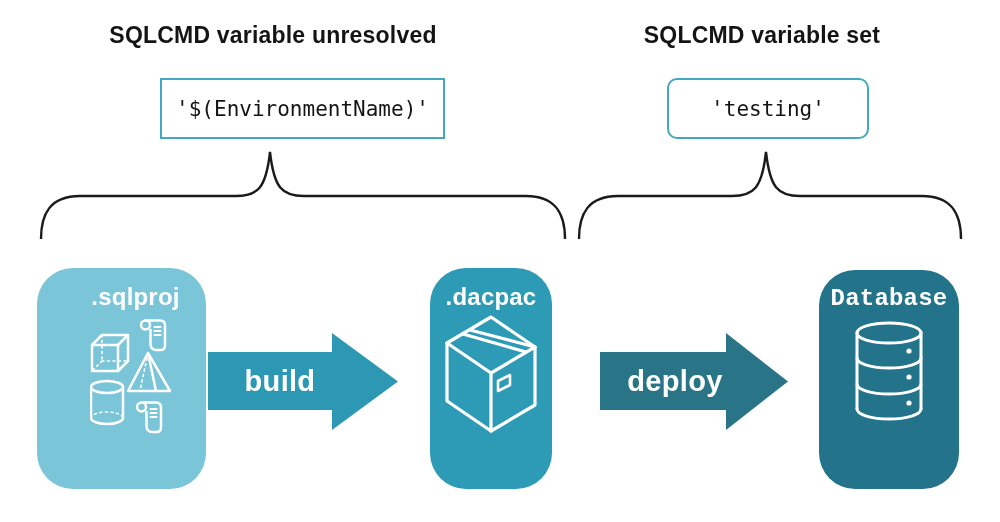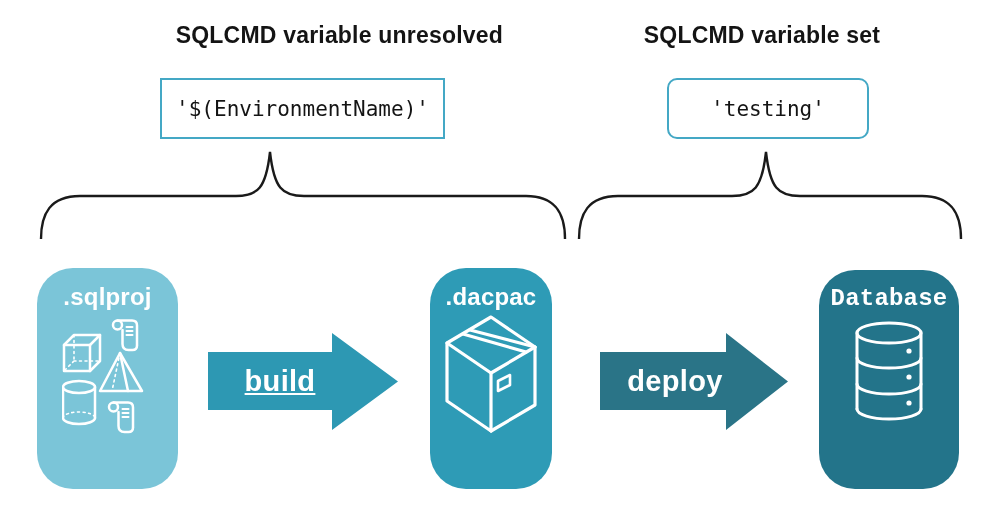--- a/index.html
+++ b/index.html
@@ -18,21 +18,21 @@
 
   .section-title {
     position: absolute;
     top: 22px;
     font-size: 23px;
     font-weight: 700;
     color: #141414;
     text-align: center;
     letter-spacing: 0.2px;
   }
-  .title-left  { left: 43px;  width: 460px; text-align: right; }
+  .title-left  { left: 43px;  width: 460px; }
   .title-right { left: 562px; width: 400px; text-align: center; }
 
   .code-box {
     position: absolute;
     background: #ffffff;
     border: 2px solid #44a8c5;
     display: flex;
     align-items: center;
     justify-content: center;
     box-sizing: border-box;
@@ -47,21 +47,21 @@
   }
 
   .brace-svg { position: absolute; }
 
   .stage-card {
     position: absolute;
     border-radius: 36px;
     top: 268px;
     height: 221px;
   }
-  .card-sqlproj  { left: 37px;  width: 141px; }
+  .card-sqlproj  { left: 37px;  width: 141px; padding-left: 28px; }
   .card-dacpac   { left: 430px; width: 122px; }
   .card-database { left: 819px; width: 140px; top: 270px; height: 219px; font-family: Liberation Mono, monospace; }
 
   .stage-label {
     margin-top: 15px;
     text-align: center;
     font-size: 24px;
     font-weight: 700;
     color: #ffffff;
     letter-spacing: 0.2px;
@@ -152,21 +152,21 @@
       </g>
       <g>
         <use href="#scroll" x="46" y="82"></use>
       </g>
     </svg>
   </div>
 
   <svg class="arrow-svg arrow-build-svg" viewBox="0 0 196 101">
     <polygon points="2,21 126,21 126,2 192,50.5 126,99 126,79 2,79" fill="#2d98b3"></polygon>
   </svg>
-  <div class="arrow-label label-build" style="color: rgb(255, 255, 255); text-decoration: underline;">build</div>
+  <div class="arrow-label label-build" style="color: rgb(255, 255, 255);">build</div>
 
   <div class="stage-card card-dacpac" style="background-color: rgb(46, 155, 182);">
     <div class="stage-label" style="color: rgb(255, 255, 255);">.dacpac</div>
     <svg class="stage-icon icon-dacpac" width="104" height="124" viewBox="0 0 104 124">
       <g class="white-stroke" stroke-width="3.2">
         <path d="M52,4 L96,34 L52,60 L8,30 Z"></path>
         <path d="M8,30 V88 L52,118 V60"></path>
         <path d="M96,34 V92 L52,118"></path>
         <path d="M31,17 L96,34"></path>
         <path d="M24,21 L87,39"></path>

